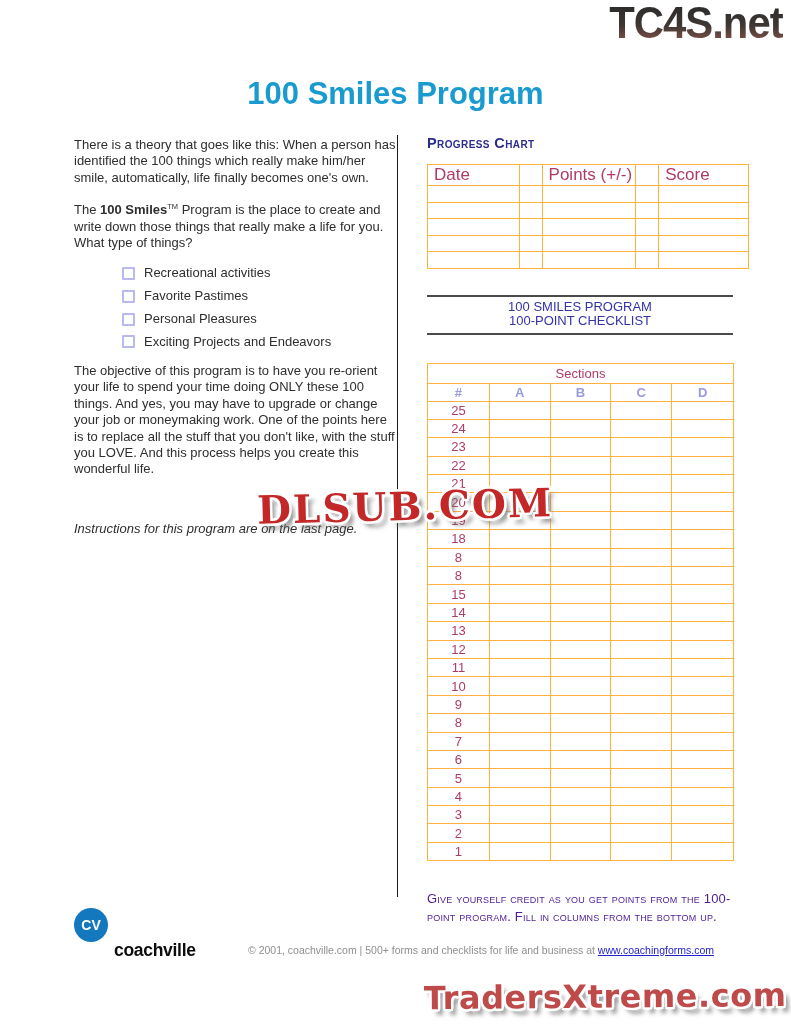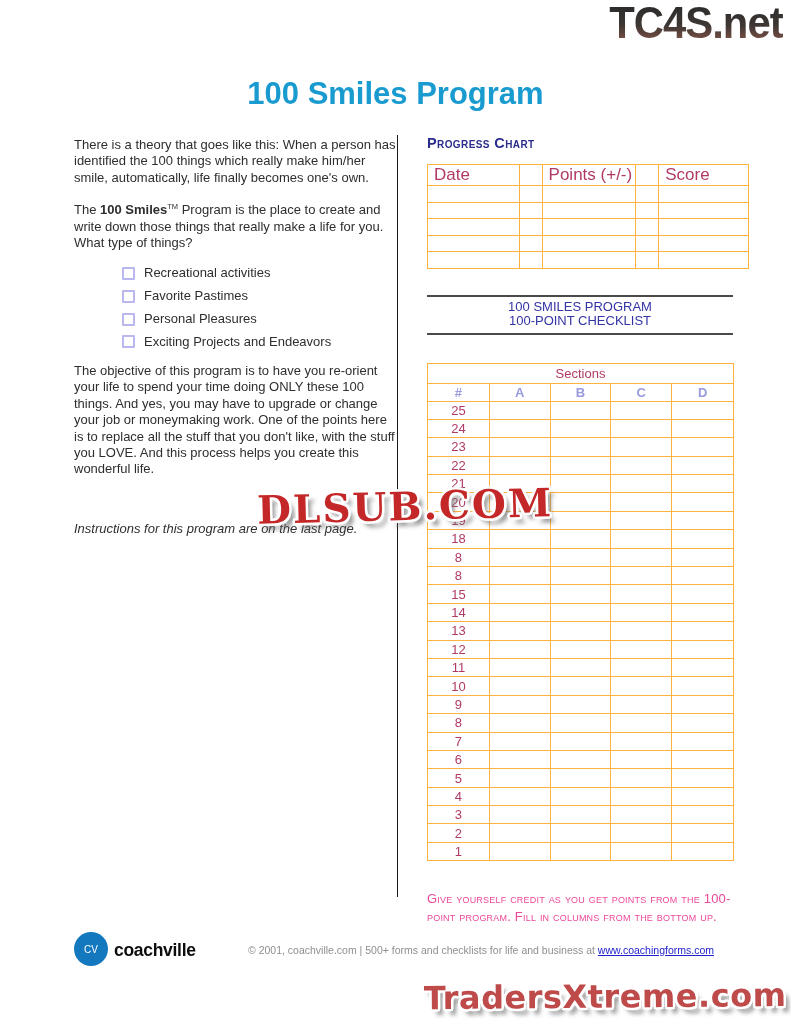--- a/index.html
+++ b/index.html
@@ -60,28 +60,28 @@
   .sec-table { width:307px; margin-top:28px; }
   .sec-table th, .sec-table td { border:1px solid var(--c-border,#FFB23E); }
   .sec-title-cell { height:17px; font-size:13px; font-weight:normal; text-align:center; color:var(--c-crimson,#B03A66); }
   .sec-col-cell { height:13px; font-size:13px; font-weight:bold; text-align:center; color:var(--c-lavender,#9A9AE0); }
   .sec-table td { height:15.4px; }
   .sec-table td.num { font-size:13px; text-align:center; color:var(--c-crimson,#B03A66); }
 
   .note {
     margin-top:29px; width:312px;
     font-size:13px; line-height:17.5px; font-variant:small-caps; letter-spacing:0.2px;
-    color:#ec4899;
+    color:#4c1d95;
   }
 
   
   .cv-logo {
-    position:absolute; left:74px; top:932px; width:34px; height:34px;
+    position:absolute; left:74px; top:908px; width:34px; height:34px;
     background:#1478BE; border-radius:50%;
-    color:#fff; font-weight:normal; font-size:10px;
+    color:#fff; font-weight:bold; font-size:14px;
     display:flex; align-items:center; justify-content:center;
   }
   .cv-text { position:absolute; left:114px; top:940px; font-size:17.5px; font-weight:bold; color:#0d0d0d; letter-spacing:-0.3px; }
   .copyright { position:absolute; left:248px; top:944px; font-size:10.5px; color:#8f8f8f; white-space:nowrap; }
   .copyright a { color:#2222cc; text-decoration:underline; cursor:pointer; }
 
   
   .wm-outline {
     text-shadow:
       -2px -2px 0 #fff, 0 -2.5px 0 #fff, 2px -2px 0 #fff,

